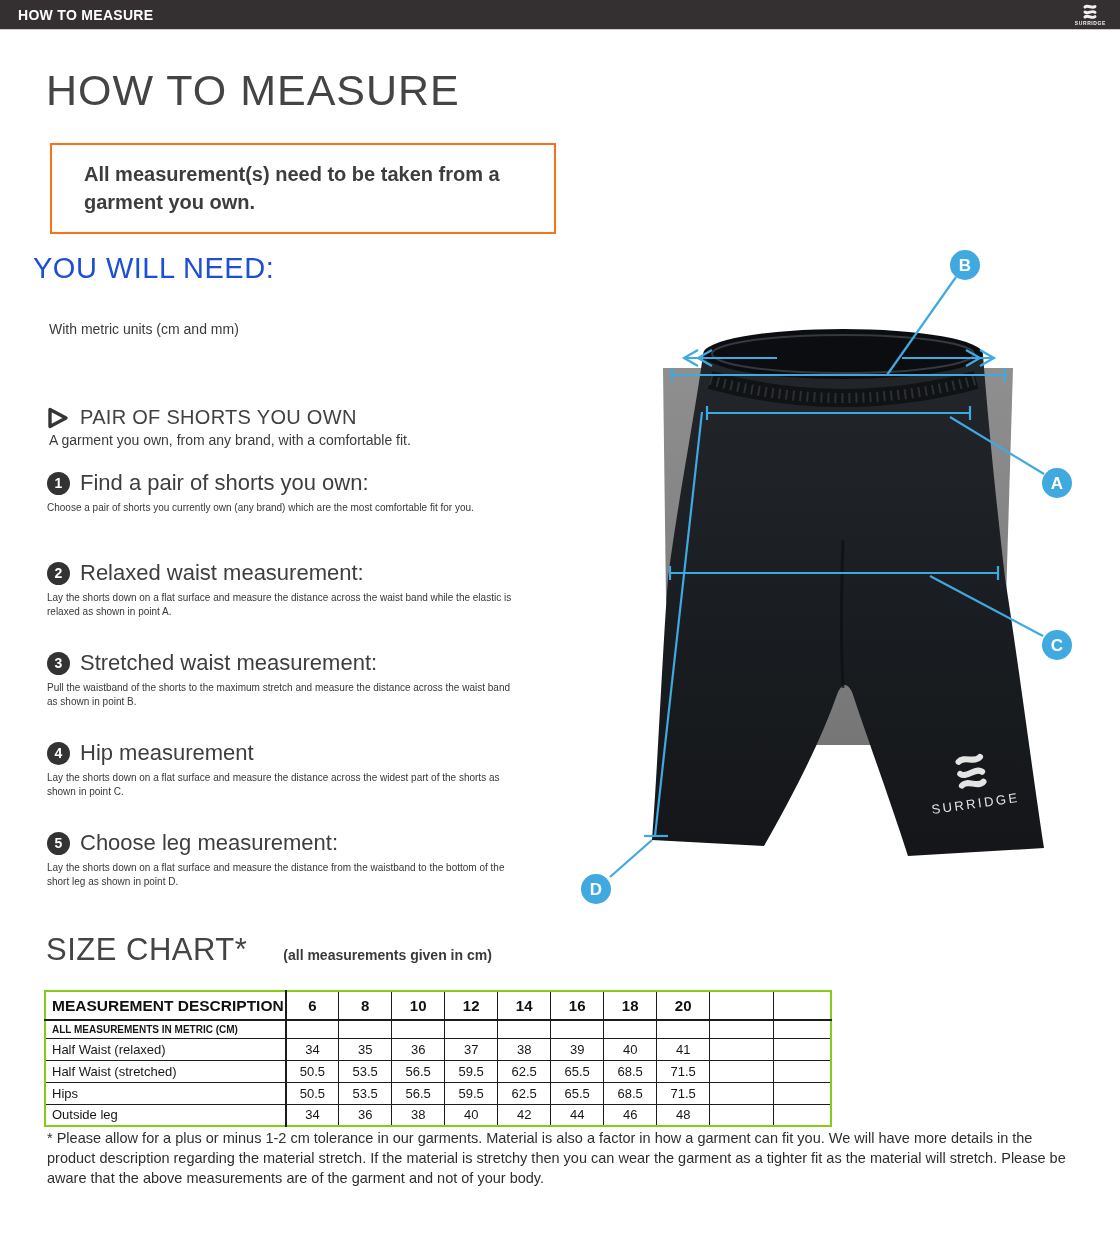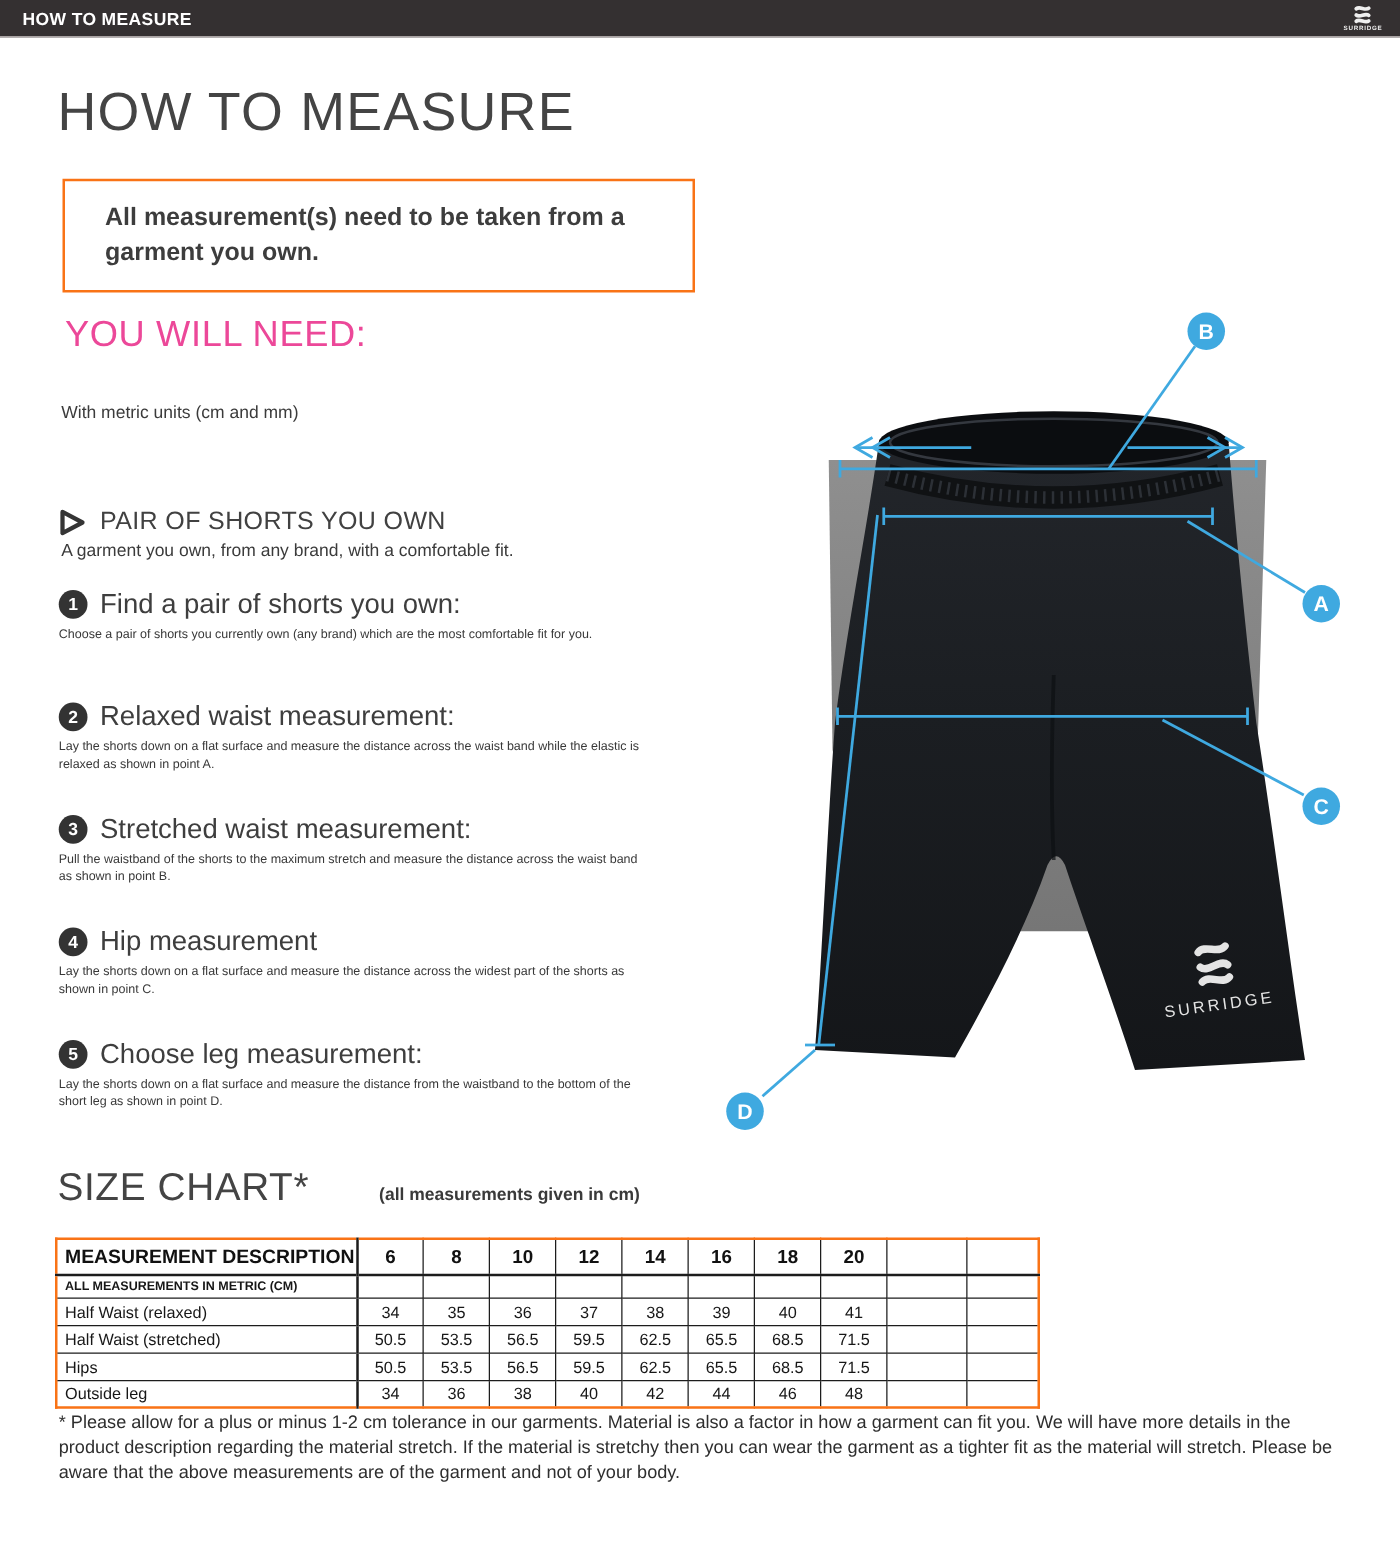--- a/index.html
+++ b/index.html
@@ -7,43 +7,43 @@
 
   
   .topbar{position:absolute;top:0;left:0;width:1120px;height:30px;background:#343031;display:flex;align-items:center;justify-content:space-between;box-sizing:border-box;padding:0 8px 0 18px;border-bottom:1px solid #cfc9c9;}
   .topbar-title{color:#fff;font-size:14px;font-weight:bold;letter-spacing:.3px;}
   .topbar-logo{display:flex;flex-direction:column;align-items:center;line-height:1;padding-right:6px;}
   .topbar-logo .brand-text{color:#efefef;font-size:5px;letter-spacing:.6px;font-weight:bold;margin-top:1px;}
 
   
   .h1{position:absolute;left:46px;top:66px;font-size:43px;font-weight:300;color:#444;letter-spacing:1px;}
   .notice-box{position:absolute;left:50px;top:143px;width:438px;border:2px solid #f97316;padding:15px 32px;font-size:20px;font-weight:bold;color:#3d3d3d;line-height:1.42;}
-  .ywn-heading{position:absolute;left:52px;top:252px;font-size:29px;font-weight:300;color:#ec4899;letter-spacing:.5px;}
+  .ywn-heading{position:absolute;left:33px;top:252px;font-size:29px;font-weight:300;color:#1d4ed8;letter-spacing:.5px;}
 
   .need-item{position:absolute;left:47px;width:480px;}
   .need-item.first{top:318px;}
   .need-item.second{top:406px;}
   .need-title-row{display:flex;align-items:center;gap:11px;}
   .need-title{font-size:20px;color:#414141;letter-spacing:.3px;}
   .need-sub{font-size:14px;color:#3b3b3b;margin-top:3px;margin-left:2px;}
 
   .step{position:absolute;left:47px;width:475px;}
   .step .title-row{display:flex;align-items:center;gap:10px;}
   .step-badge{width:23px;height:23px;border-radius:50%;background:#333;color:#fff;font-size:14px;font-weight:bold;display:flex;align-items:center;justify-content:center;flex:0 0 23px;}
   .step-title{font-size:22px;color:#3e3e3e;}
   .step-body{font-size:10px;color:#383838;line-height:1.42;margin-top:5px;}
 
   
   .figure{position:absolute;left:552px;top:240px;width:560px;height:700px;}
 
   
-  .sc-head{position:absolute;left:46px;top:932px;display:flex;align-items:baseline;gap:56px;}
+  .sc-head{position:absolute;left:46px;top:932px;display:flex;align-items:baseline;gap:36px;}
   .sc-title{font-size:31px;font-weight:300;color:#444;letter-spacing:.5px;}
   .sc-sub{font-size:14px;font-weight:bold;color:#3a3a3a;}
-  table.size-chart{position:absolute;left:44px;top:990px;border-collapse:collapse;border:2px solid #f97316;padding-left:40px;}
+  table.size-chart{position:absolute;left:44px;top:990px;border-collapse:collapse;border:2px solid #84cc16;padding-left:40px;}
   .size-chart th,.size-chart td{border:1px solid #1c1c1c;box-sizing:border-box;white-space:nowrap;overflow:hidden;}
   .size-chart thead th{height:29px;font-size:15px;font-weight:bold;color:#111;}
   .size-chart thead th.desc{text-align:left;padding-left:6px;font-size:15.5px;border-right:2px solid #1c1c1c;}
   .size-chart thead tr{border-bottom:2px solid #1c1c1c;}
   .size-chart td{height:22px;font-size:13px;color:#171717;text-align:center;}
   .size-chart td.label{text-align:left;padding-left:6px;border-right:2px solid #1c1c1c;}
   .size-chart tr.note-row td{height:18px;font-size:10px;font-weight:bold;}
 
   .footnote{position:absolute;left:47px;top:1128px;width:1036px;font-size:14.5px;color:#2e2e2e;line-height:1.38;}
 </style>

